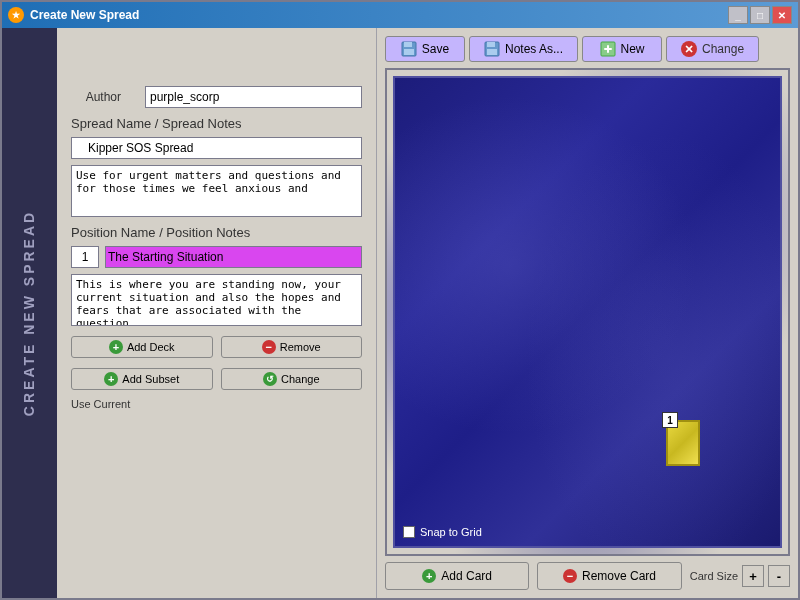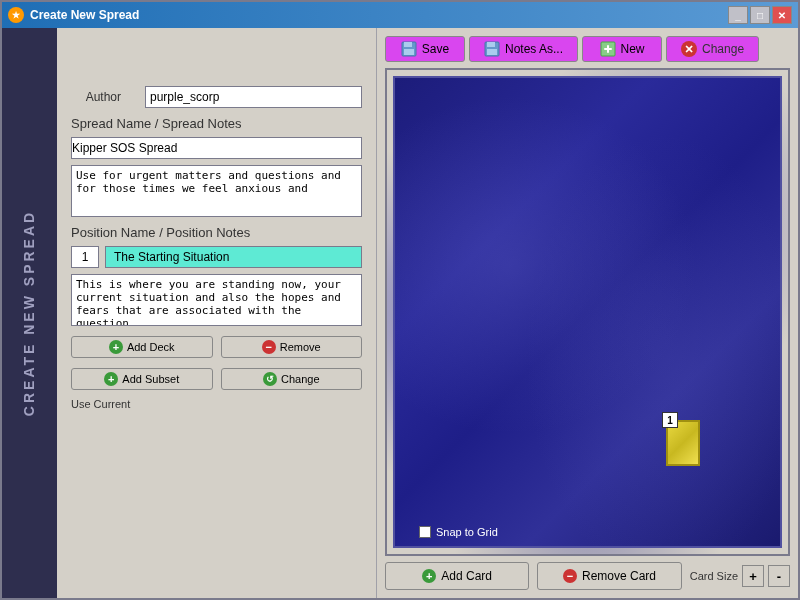--- a/index.html
+++ b/index.html
@@ -121,21 +121,21 @@
     .section-label {
       color: #333;
       font-size: 13px;
       margin-top: 2px;
     }
     .spread-name-input {
       width: 100%;
       height: 22px;
       border: 1px solid #7a7a8c;
       background: white;
-      padding: 2px 0;
+      padding: 2px 16px;
       font-size: 12px;
     }
     .notes-area {
       width: 100%;
       height: 52px;
       border: 1px solid #7a7a8c;
       background: white;
       padding: 3px 4px;
       font-size: 11px;
       resize: none;
@@ -154,22 +154,22 @@
       text-align: center;
       font-size: 12px;
       display: flex;
       align-items: center;
       justify-content: center;
     }
     .position-name-input {
       flex: 1;
       height: 22px;
       border: 1px solid #7a7a8c;
-      background: #5eead4;
-      padding: 2px 8px;
+      background: #d946ef;
+      padding: 2px 2px;
       font-size: 12px;
     }
     .position-notes {
       width: 100%;
       height: 52px;
       border: 1px solid #7a7a8c;
       background: white;
       padding: 3px 4px;
       font-size: 11px;
       resize: none;
@@ -266,21 +266,21 @@
     .toolbar {
       display: flex;
       gap: 4px;
       flex-shrink: 0;
     }
     .toolbar-btn {
       display: flex;
       align-items: center;
       gap: 5px;
       padding: 4px 14px;
-      background: #d946ef;
+      background: #c4b5fd;
       border: 1px solid #888;
       border-radius: 3px;
       cursor: pointer;
       font-size: 12px;
       min-width: 80px;
       justify-content: center;
     }
     .toolbar-icon {
       width: 16px;
       height: 16px;
@@ -355,21 +355,21 @@
     .card-body {
       width: 34px;
       height: 46px;
       background: linear-gradient(135deg, #e8d840, #c8b820, #f0e050);
       border: 2px solid #a09010;
     }
 
     .snap-row {
       position: absolute;
       bottom: 8px;
-      left: 24px;
+      left: 8px;
       display: flex;
       align-items: center;
       gap: 5px;
       color: white;
       font-size: 11px;
     }
     .snap-checkbox {
       width: 12px;
       height: 12px;
       background: white;

